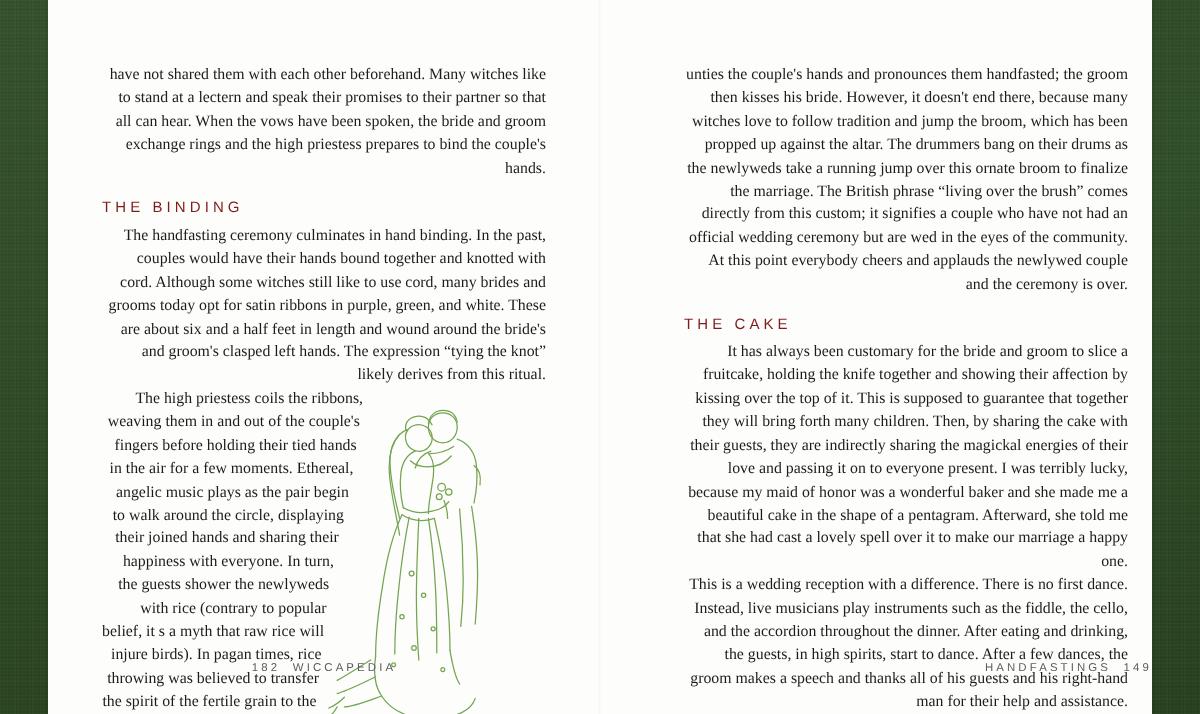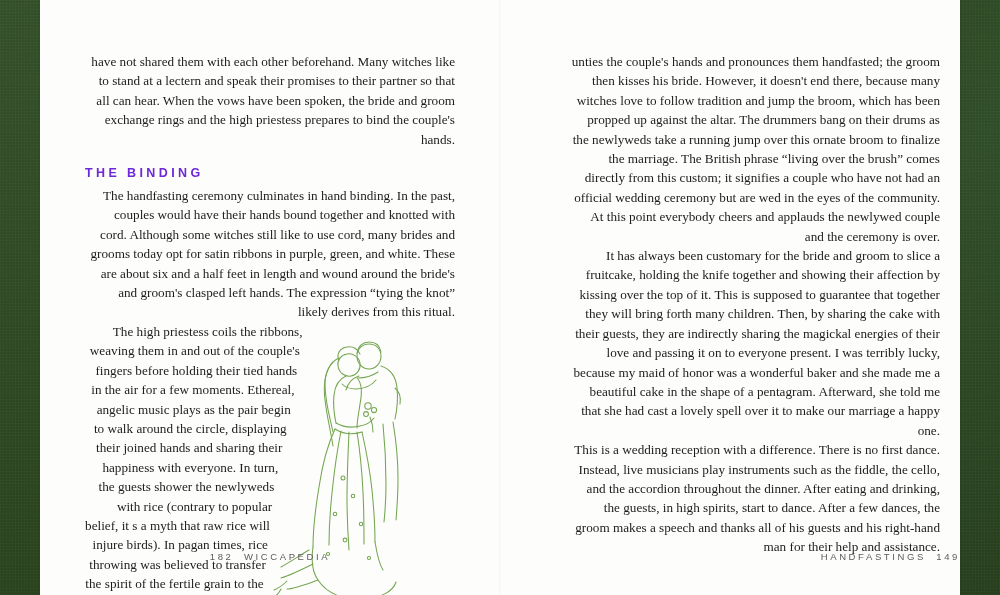--- a/index.html
+++ b/index.html
@@ -47,22 +47,22 @@
     line-height: 1.47;
     color: #1c1c1c;
     text-align: right;
   }
   p.indent { text-indent: 22px; }
 
   h2.section {
     font-family: "Liberation Sans", sans-serif;
     font-size: 12.5px;
     letter-spacing: 3.4px;
-    font-weight: 700;
-    color: #6d28d9;
+    font-weight: 400;
+    color: #7f1d1d;
     margin: 17px 0 6px 0;
     text-transform: uppercase;
   }
 
   
   .illus {
     float: right;
     width: 188px;
     height: 272px;
     margin: 6px -6px 0 10px;
@@ -163,20 +163,21 @@
       </svg>
     </div>
 
     <p class="indent">The high priestess coils the ribbons, weaving them in and out of the couple's fingers before holding their tied hands in the air for a few moments. Ethereal, angelic music plays as the pair begin to walk around the circle, displaying their joined hands and sharing their happiness with everyone. In turn, the guests shower the newlyweds with rice (contrary to popular belief, it s a myth that raw rice will injure birds). In pagan times, rice throwing was believed to transfer the spirit of the fertile grain to the bride and groom, ensuring that they would have a prosperous harvest and a fertile union.</p>
 
   </div>
 
   <div class="page right">
     <p>unties the couple's hands and pronounces them handfasted; the groom then kisses his bride. However, it doesn't end there, because many witches love to follow tradition and jump the broom, which has been propped up against the altar. The drummers bang on their drums as the newlyweds take a running jump over this ornate broom to finalize the marriage. The British phrase “living over the brush” comes directly from this custom; it signifies a couple who have not had an official wedding ceremony but are wed in the eyes of the community. At this point everybody cheers and applauds the newlywed couple and the ceremony is over.</p>
 
+    <h2 class="section">THE CAKE</h2>
     <p>It has always been customary for the bride and groom to slice a fruitcake, holding the knife together and showing their affection by kissing over the top of it. This is supposed to guarantee that together they will bring forth many children. Then, by sharing the cake with their guests, they are indirectly sharing the magickal energies of their love and passing it on to everyone present. I was terribly lucky, because my maid of honor was a wonderful baker and she made me a beautiful cake in the shape of a pentagram. Afterward, she told me that she had cast a lovely spell over it to make our marriage a happy one.</p>
 
     <p>This is a wedding reception with a difference. There is no first dance. Instead, live musicians play instruments such as the fiddle, the cello, and the accordion throughout the dinner. After eating and drinking, the guests, in high spirits, start to dance. After a few dances, the groom makes a speech and thanks all of his guests and his right-hand man for their help and assistance.</p>
   </div>
 
   <div class="folio left">
     <span>182  WICCAPEDIA</span>
   </div>
   <div class="folio right">
     <span>HANDFASTINGS  149</span>

